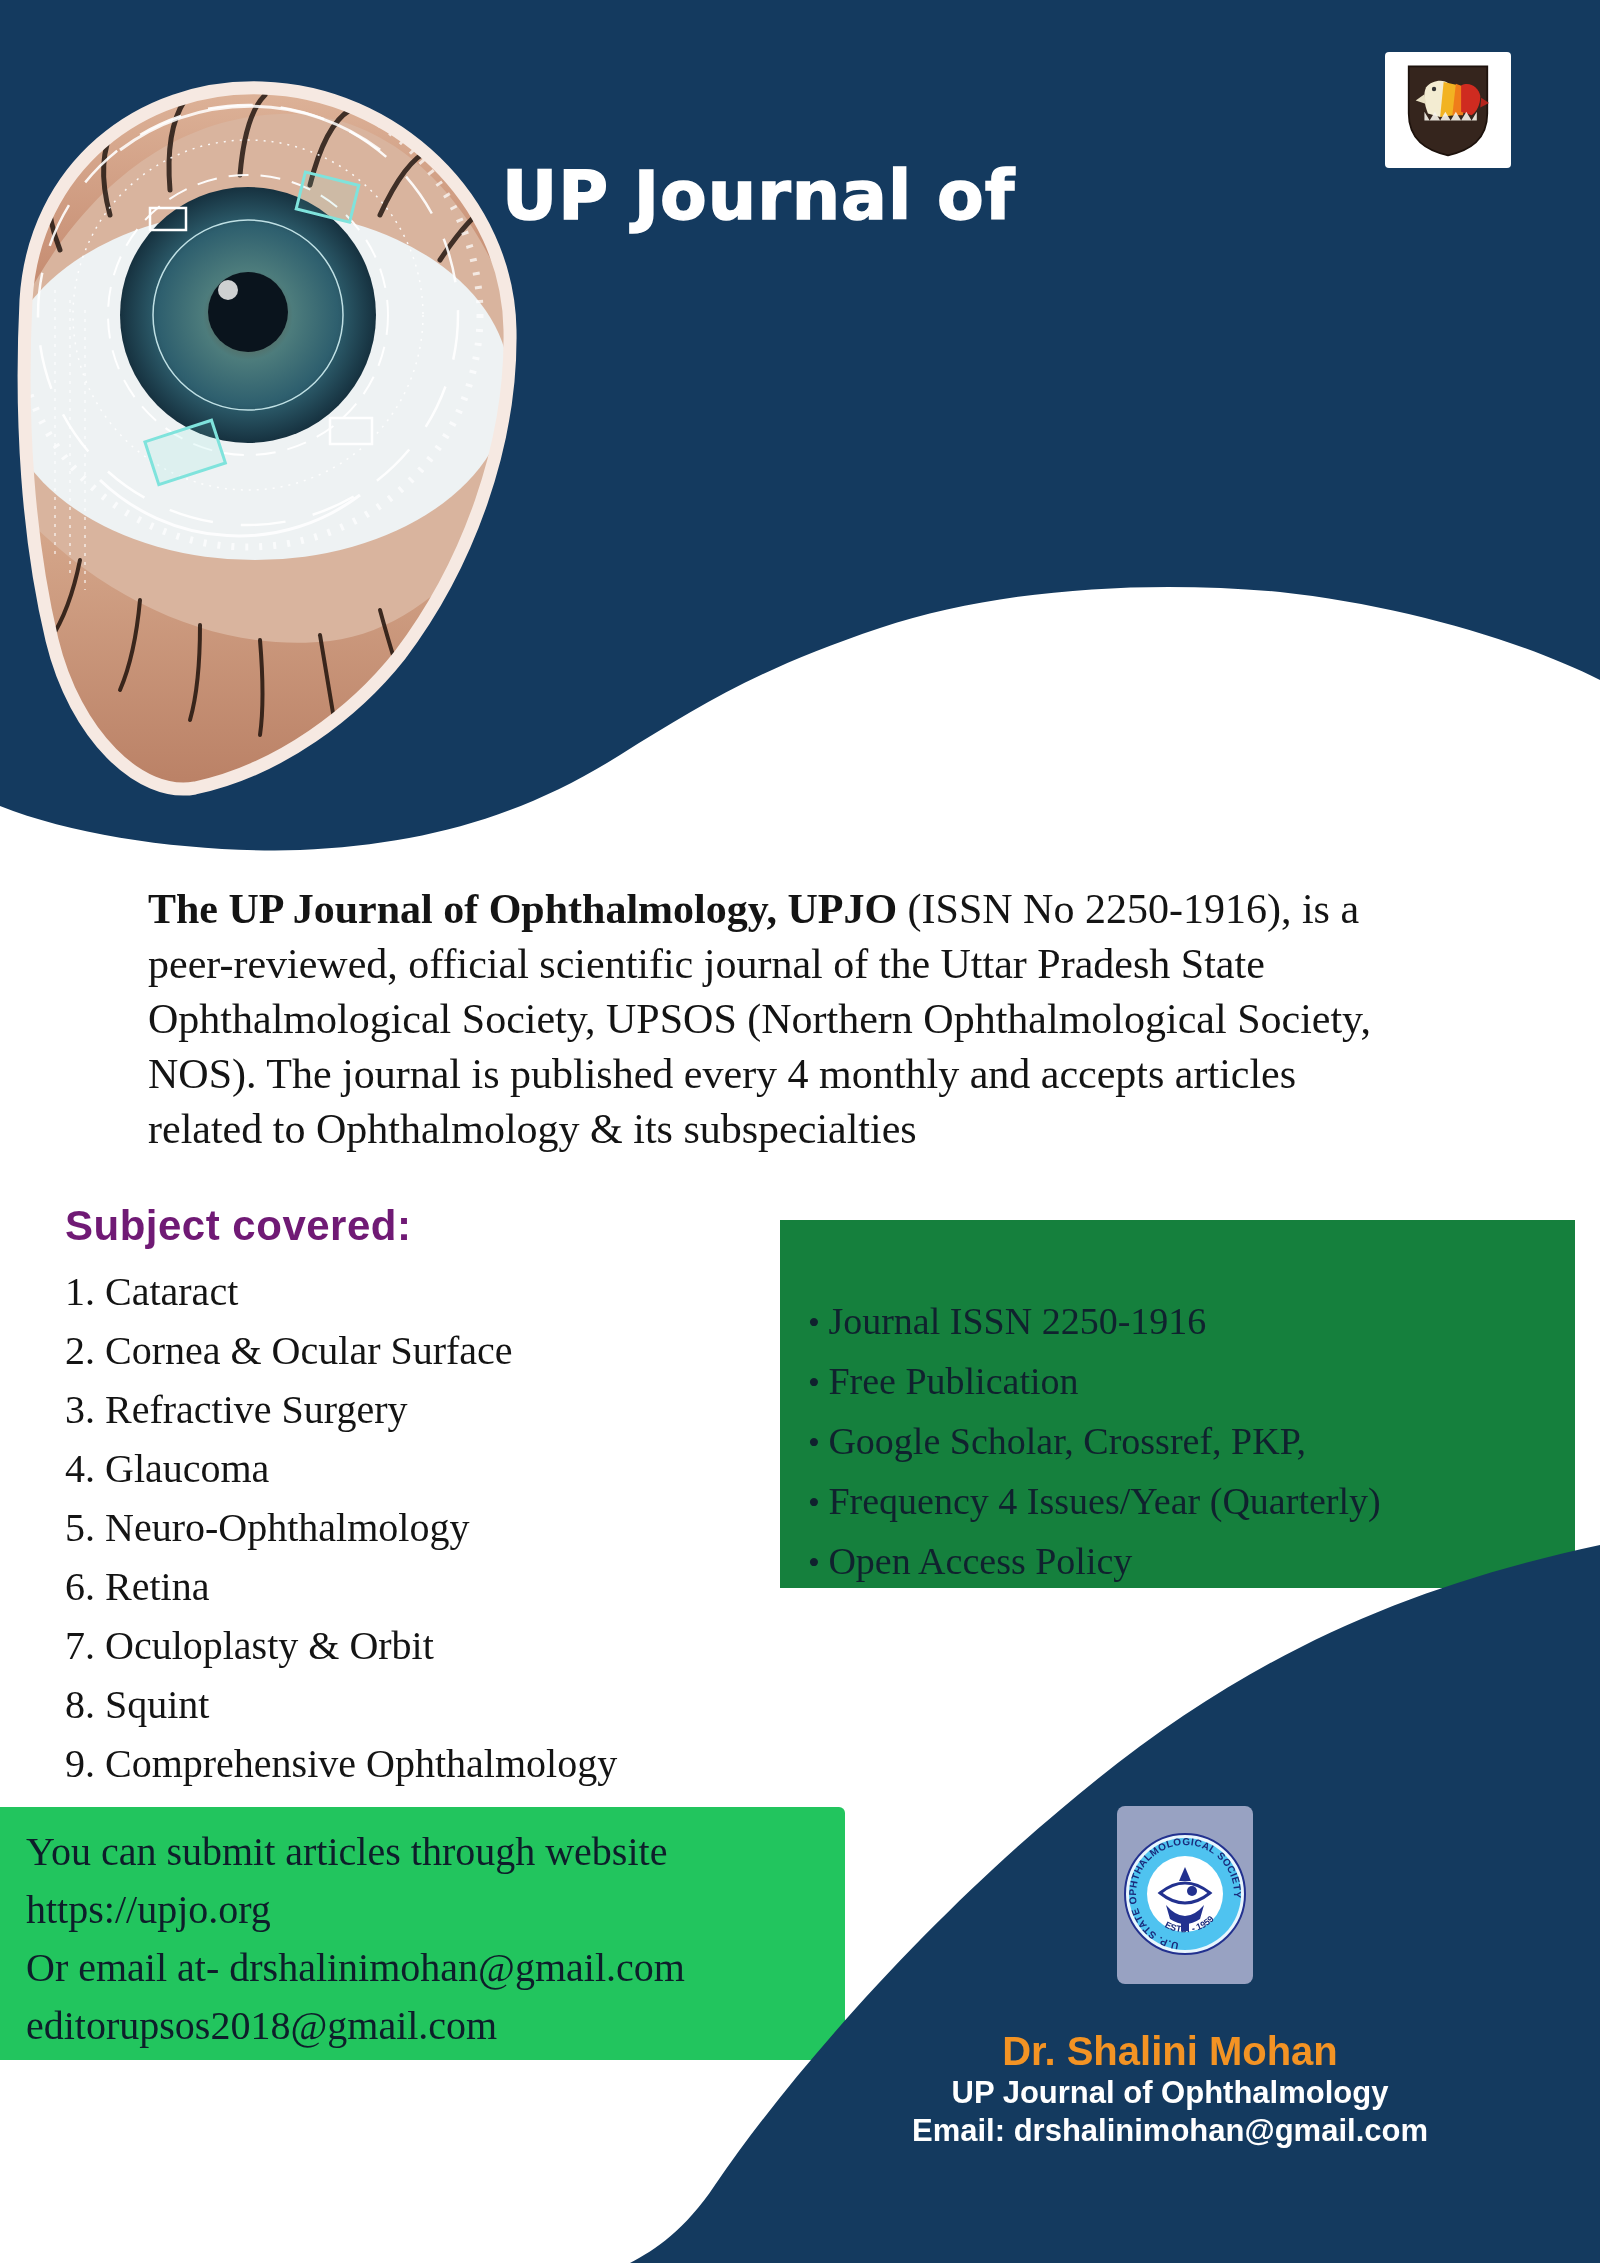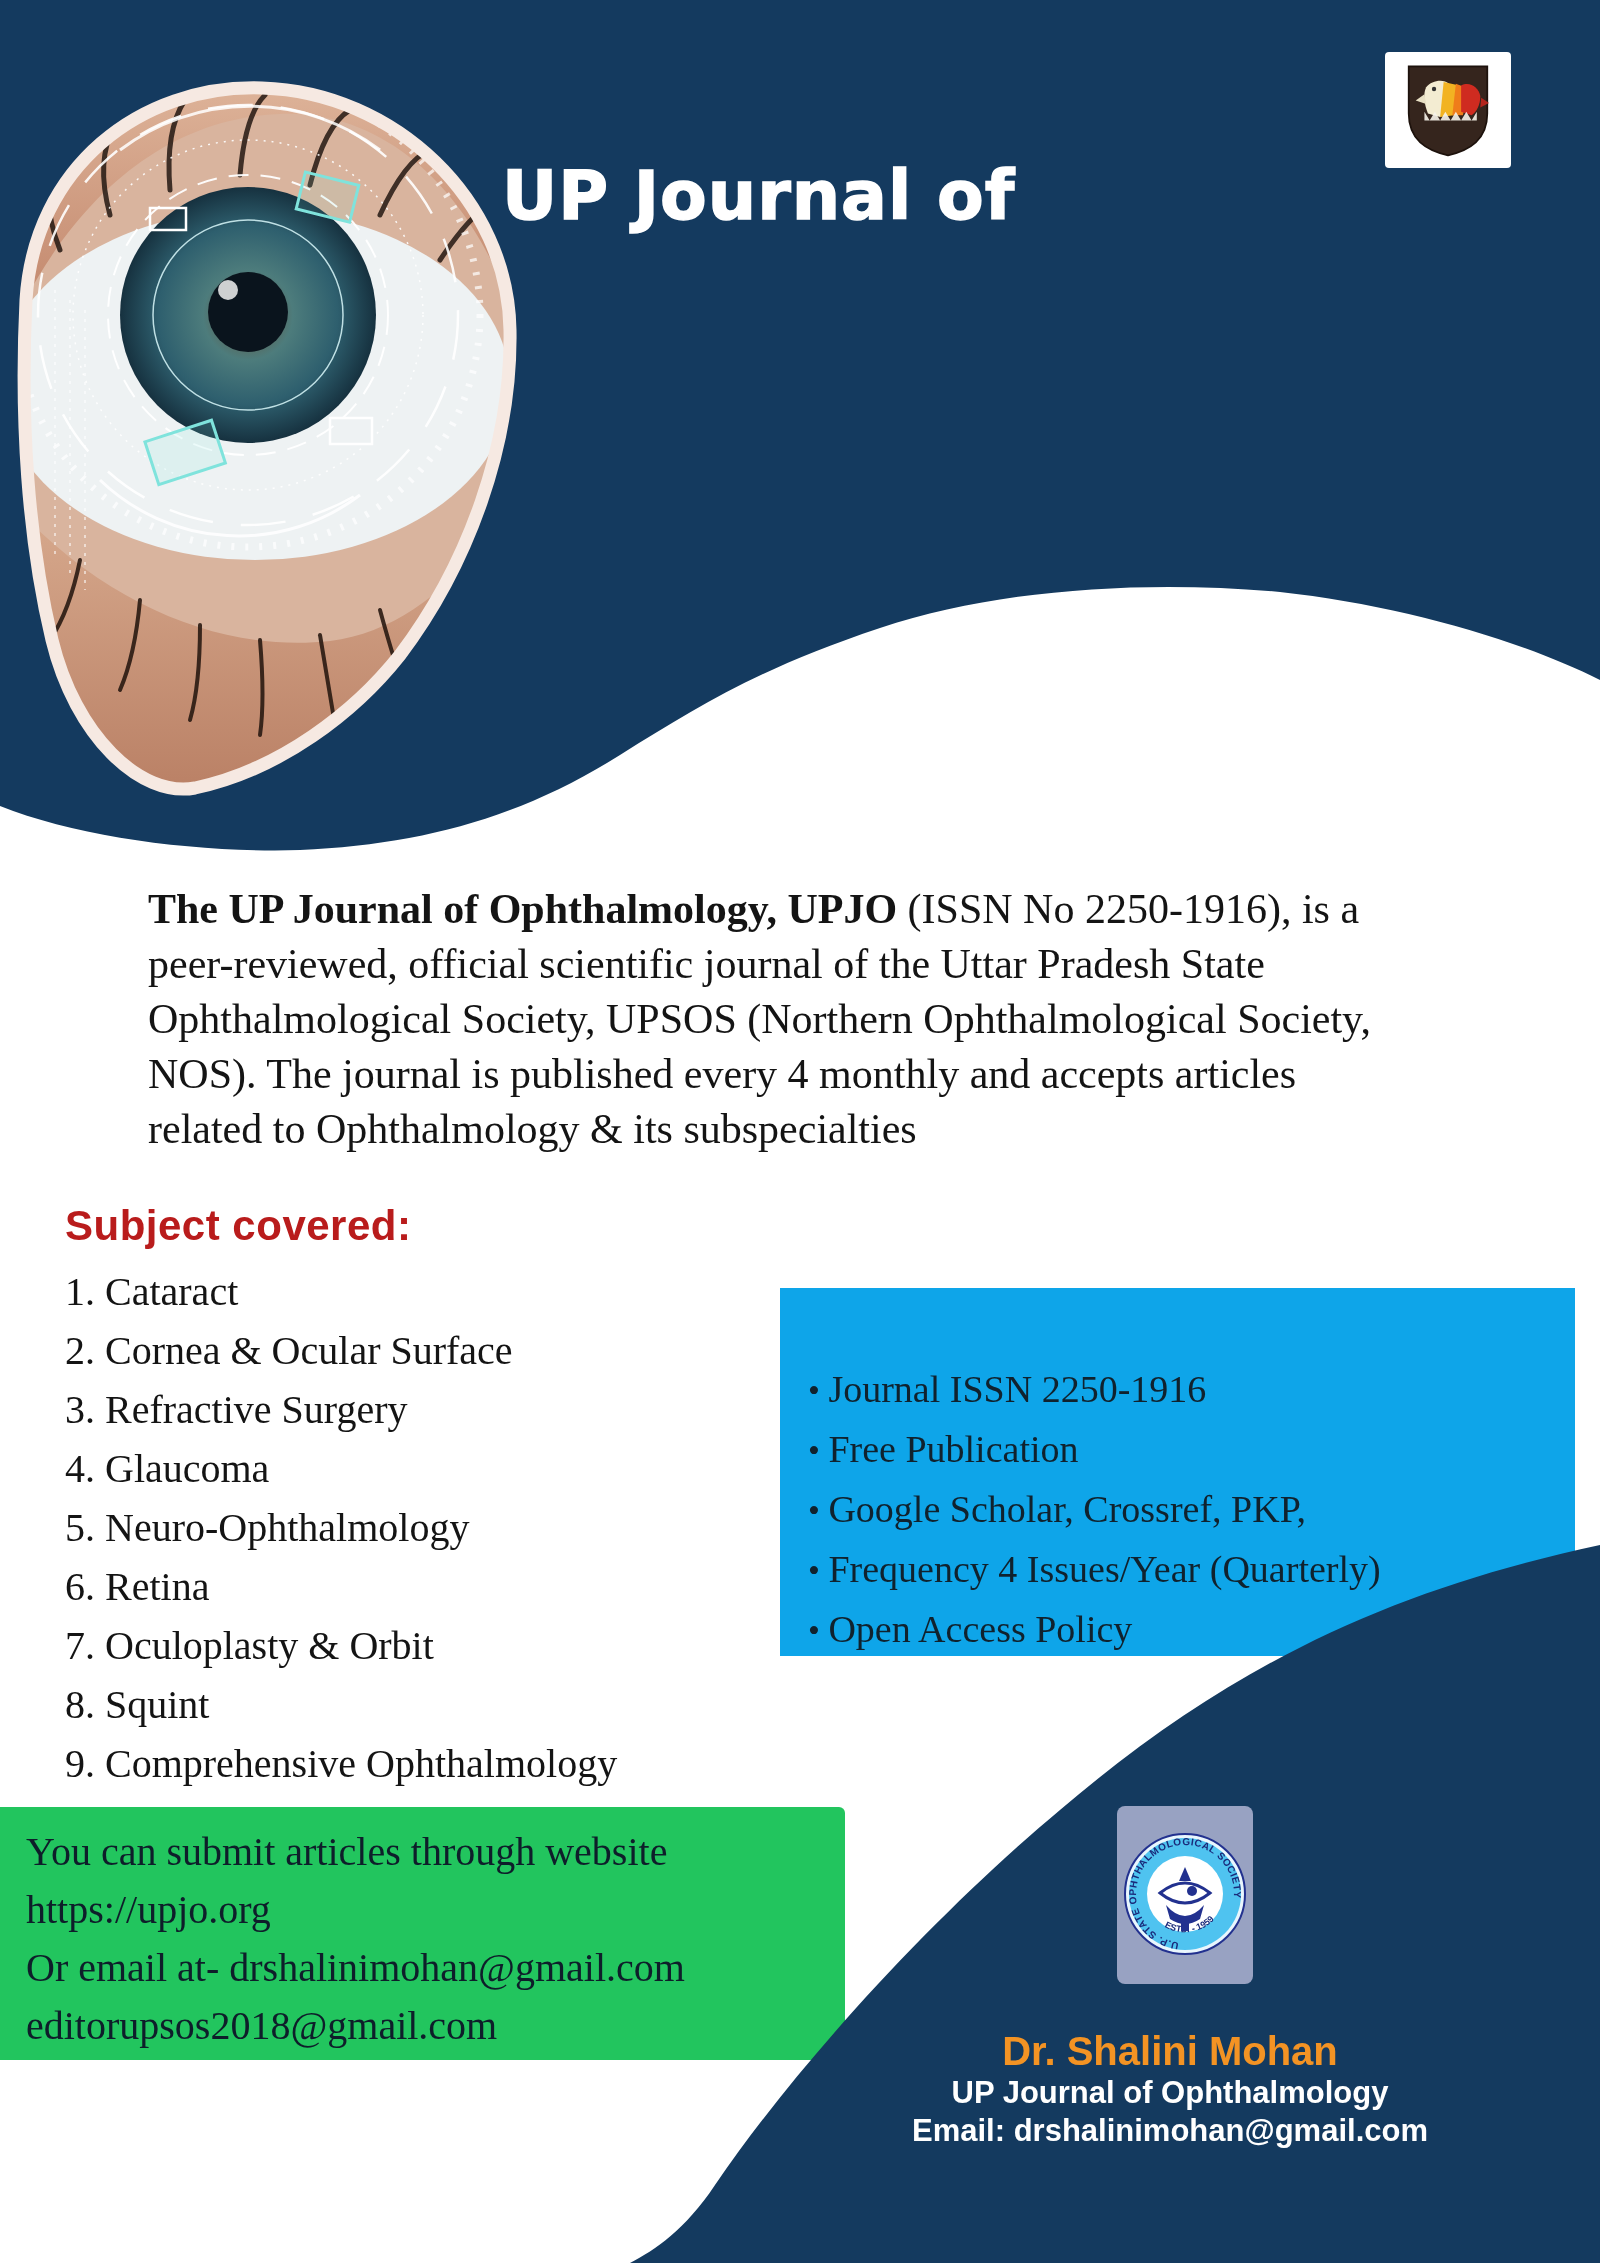--- a/index.html
+++ b/index.html
@@ -23,30 +23,30 @@
   
   #intro{
     position:absolute;left:148px;top:882px;width:1360px;
     font-size:42px;line-height:55px;color:#141414;
   }
   #intro .lead{font-weight:bold;font-family:"Liberation Serif",serif;}
   
   #subjects-heading{
     position:absolute;left:65px;top:1202px;
     font-family:"Liberation Sans", sans-serif;font-weight:bold;
-    font-size:42px;color:#b91c1c;letter-spacing:.5px;
+    font-size:42px;color:#701a75;letter-spacing:.5px;
   }
   #subject-list{
     position:absolute;left:65px;top:1262px;margin:0;padding:0;list-style:none;
     font-size:40px;line-height:59px;color:#141414;
   }
   
   #features-box{
-    position:absolute;left:780px;top:1288px;width:795px;height:368px;
-    background:#0ea5e9;
+    position:absolute;left:780px;top:1220px;width:795px;height:368px;
+    background:#15803d;
   }
   #features-list{
     margin:0;padding:72px 20px 0 28px;list-style:none;
     font-size:38px;line-height:58px;color:#10222e;
   }
   #features-list li::before{content:"• ";font-size:34px;}
   
   #submission-box{
     position:absolute;left:0;top:1807px;width:845px;height:253px;
     background:#22c55e;border-radius:0 6px 6px 0;

